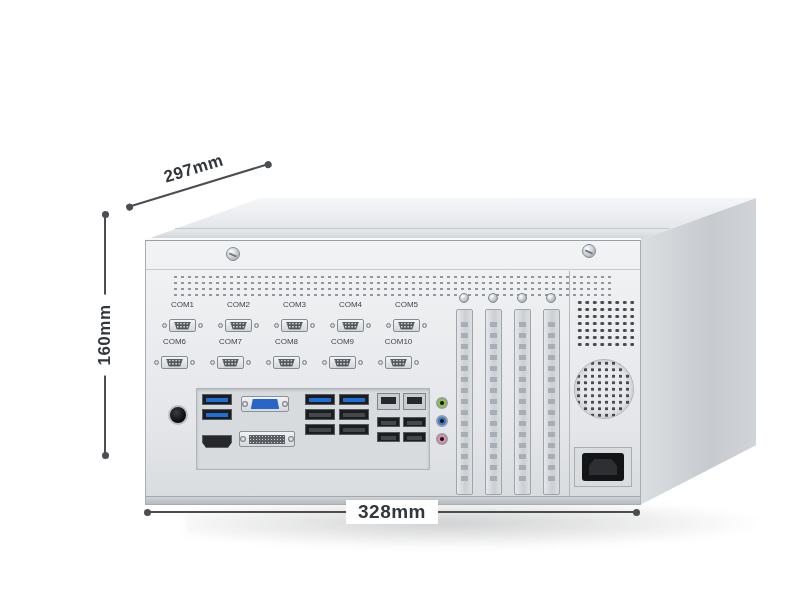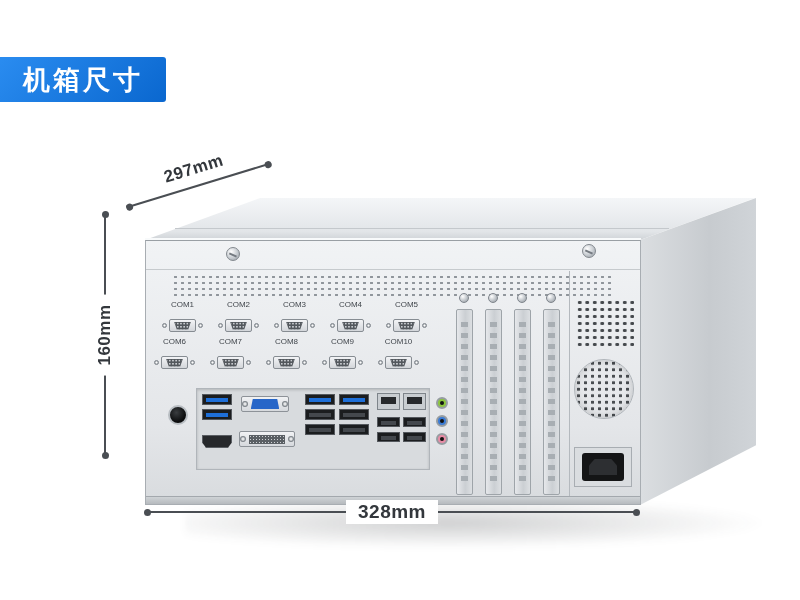--- a/index.html
+++ b/index.html
@@ -110,23 +110,20 @@
   .dim-height .dim-label{position:absolute;top:50%;left:50%;transform:translate(-50%,-50%) rotate(-90deg);
     background:#fff;padding:2px 10px;font-size:17px;}
   .dim-width{position:absolute;left:146px;top:511px;width:492px;}
   .dim-width .dim-label{position:absolute;left:50%;top:50%;transform:translate(-50%,-50%);background:#fff;padding:1px 12px;font-size:19px;}
 </style>
 </head>
 <body>
 
 <div class="stage">
 
-  <div class="badge">
-    <span>机箱尺寸</span>
-  </div>
 
   <div class="floor-shadow"></div>
 
   <div class="top-face"></div>
   <div class="top-seam"></div>
   <div class="top-front-highlight"></div>
   <div class="side-face"></div>
 
   <div class="front-face">
     <div class="top-strip-seam"></div>

